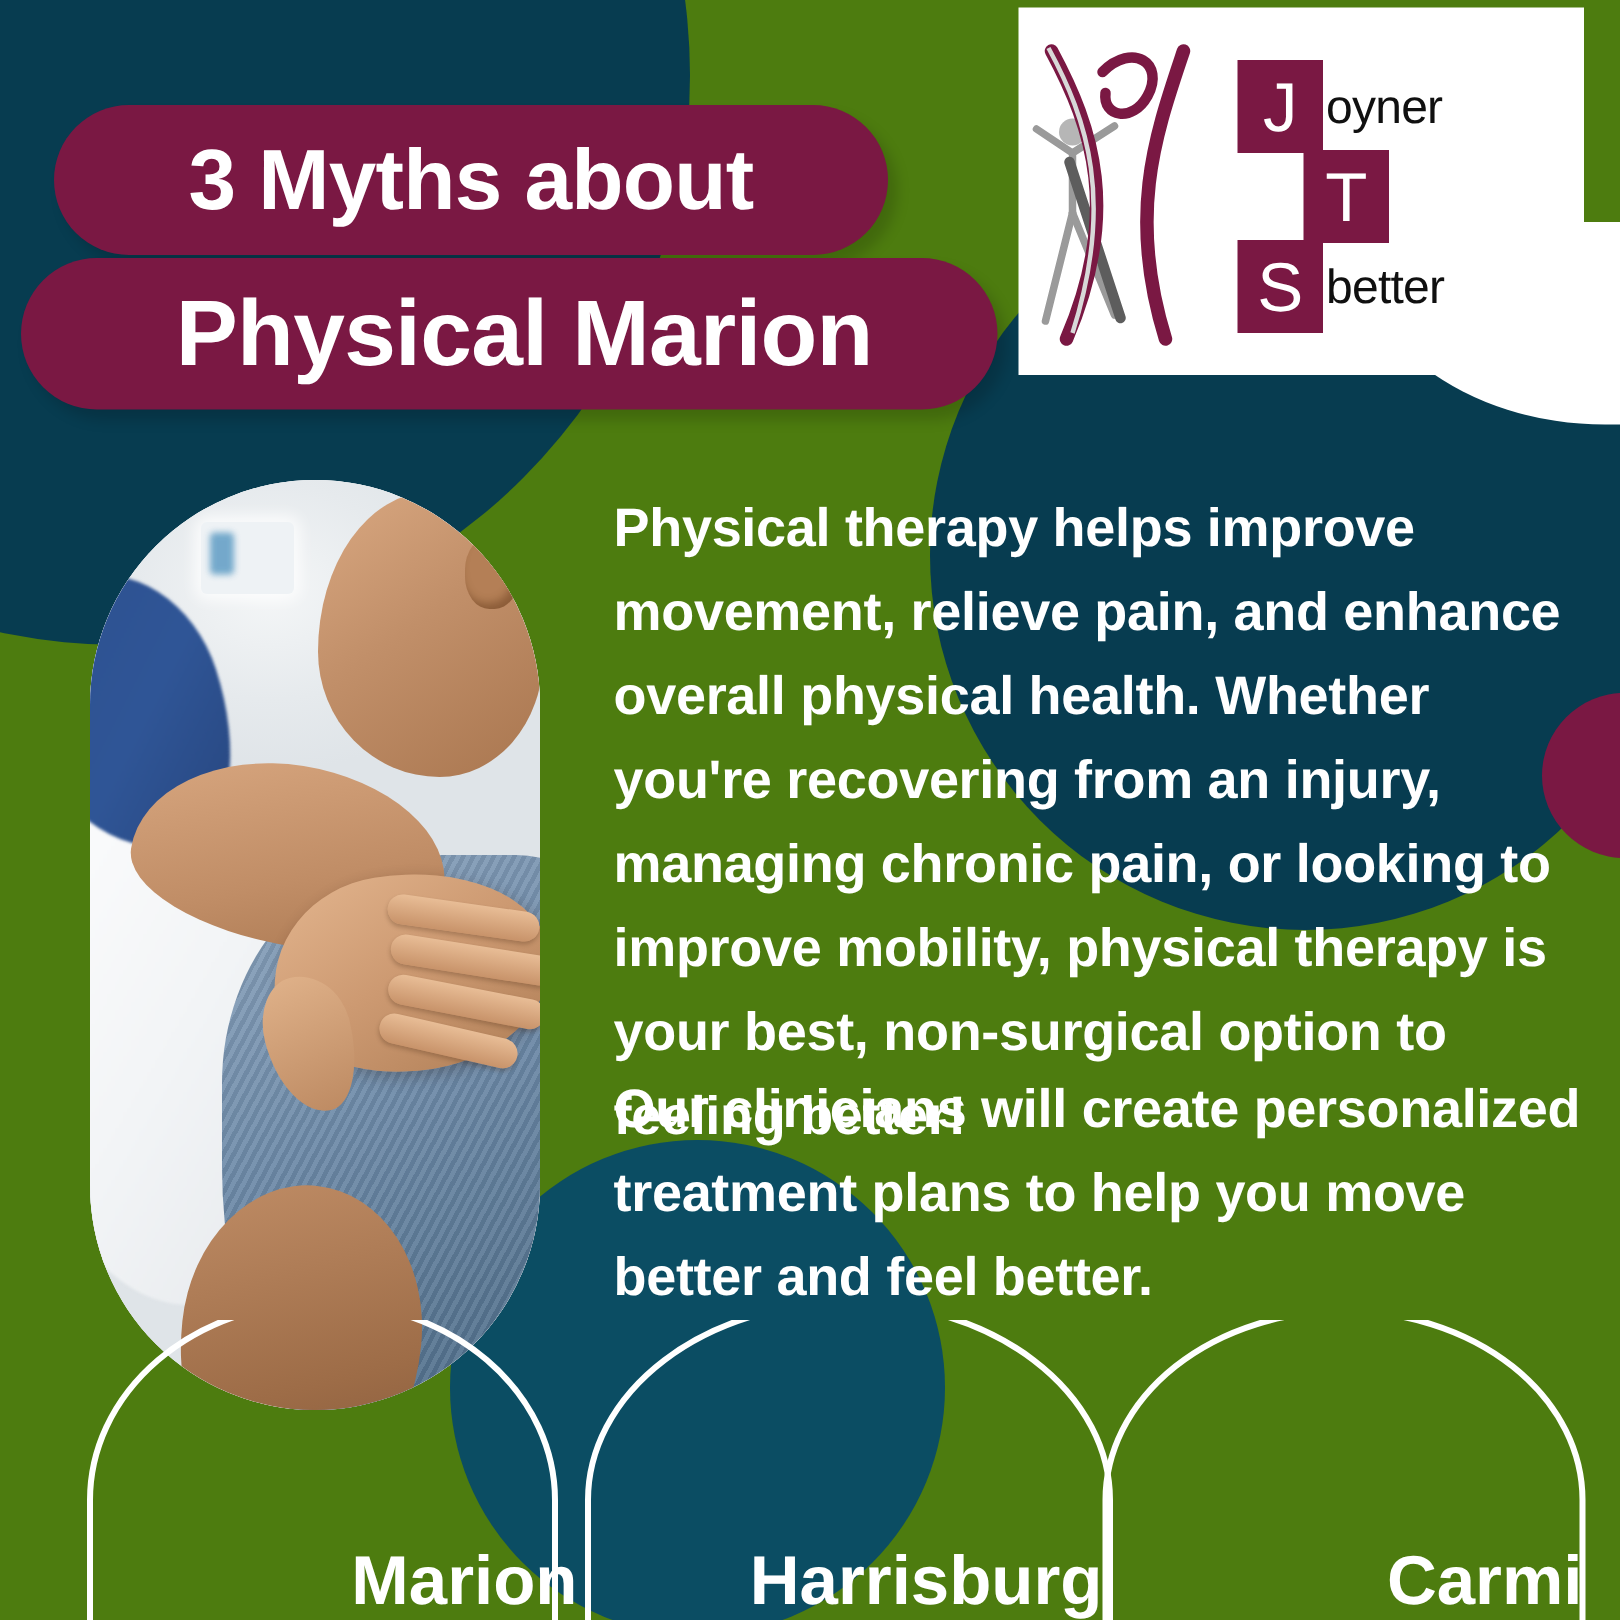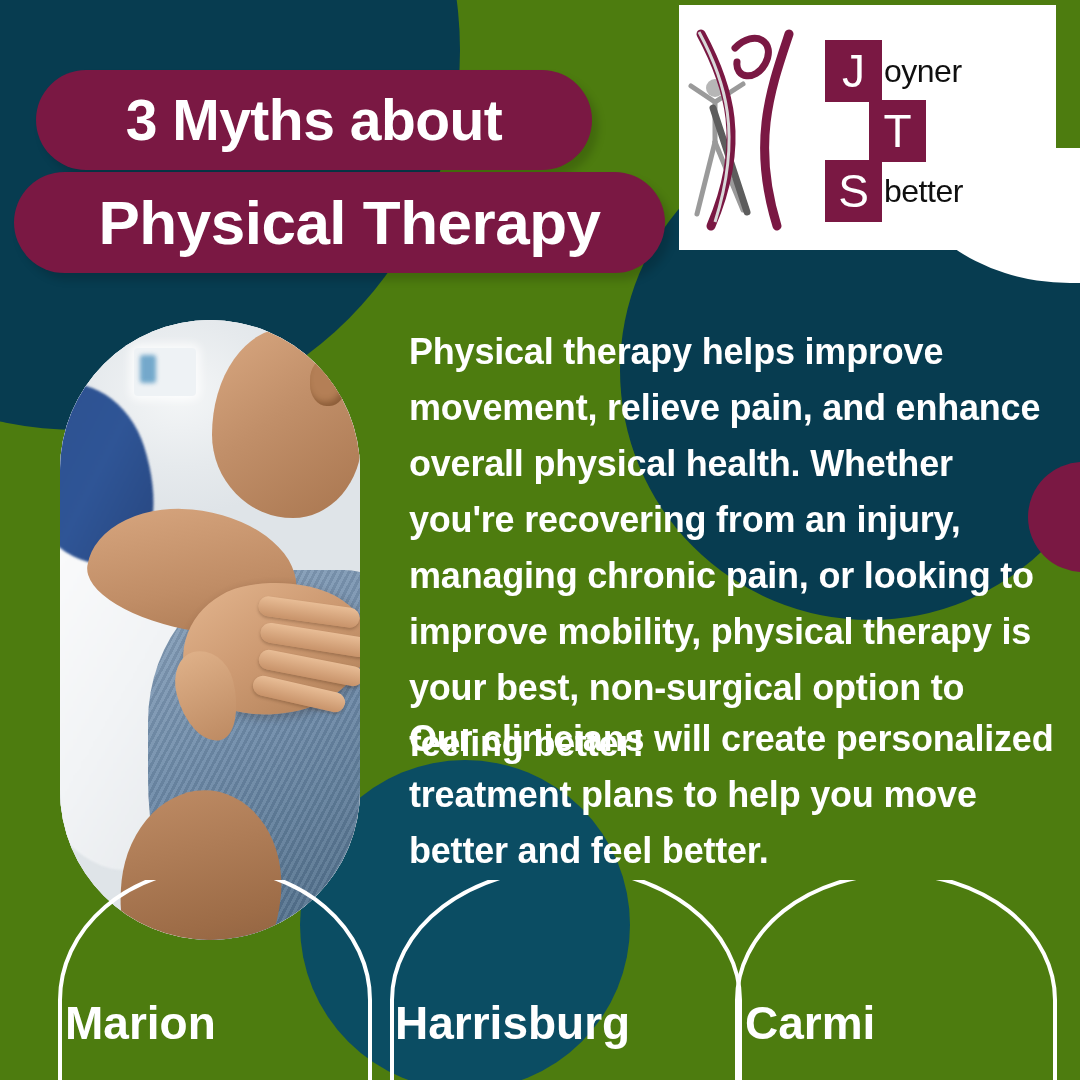--- a/index.html
+++ b/index.html
@@ -292,21 +292,22 @@
     bottom: 0;
     width: 1080px;
     height: 200px;
   }
   .arch-label {
     position: absolute;
     color: #ffffff;
     font-weight: 700;
     font-size: 46px;
     white-space: nowrap;
-    text-align: left;
+    text-align: right;
+    margin-top: 30px;
   }
   #label-marion      { left: 65px;  top: 996px; width: 320px; }
   #label-harrisburg  { left: 395px; top: 996px; width: 340px; }
   #label-carmi       { left: 745px; top: 996px; width: 310px; }
 </style>
 </head>
 <body>
 
 <div id="poster">
 
@@ -314,21 +315,21 @@
   <div class="bg-circle bg-circle-topright"></div>
   <div class="bg-circle bg-circle-lower"></div>
   <div class="bg-circle bg-circle-maroon"></div>
 
   <div class="logo-tail"></div>
 
   <div class="title-pill" id="title-line-1">
     <span>3 Myths about</span>
   </div>
   <div class="title-pill" id="title-line-2">
-    <span>Physical Therapy</span>
+    <span>Physical Marion</span>
   </div>
 
   <div class="logo-card">
     <svg class="logo-mark" viewBox="0 0 132 212">
 
       <g fill="none" stroke="#9a9a9a" stroke-width="5" stroke-linecap="round">
         <path d="M6 64 L30 80 L58 62"></path>
         <path d="M30 82 L30 120"></path>
         <path d="M30 120 L12 192"></path>
         <path d="M30 120 L58 188"></path>

